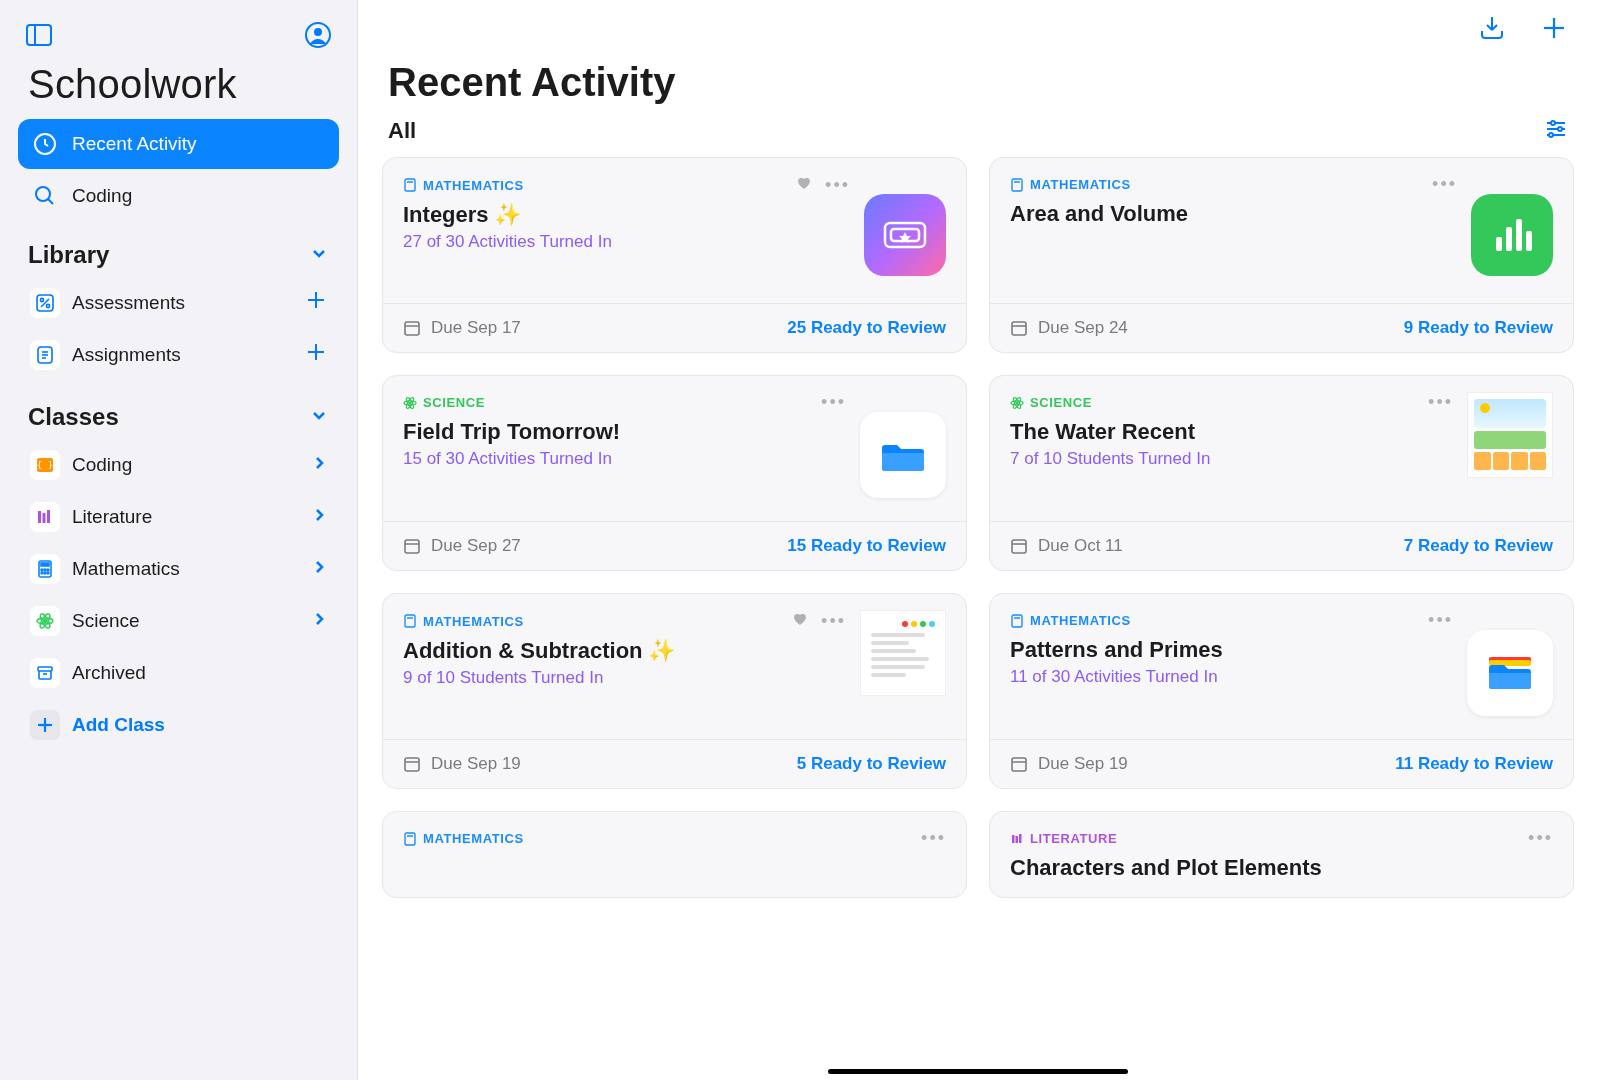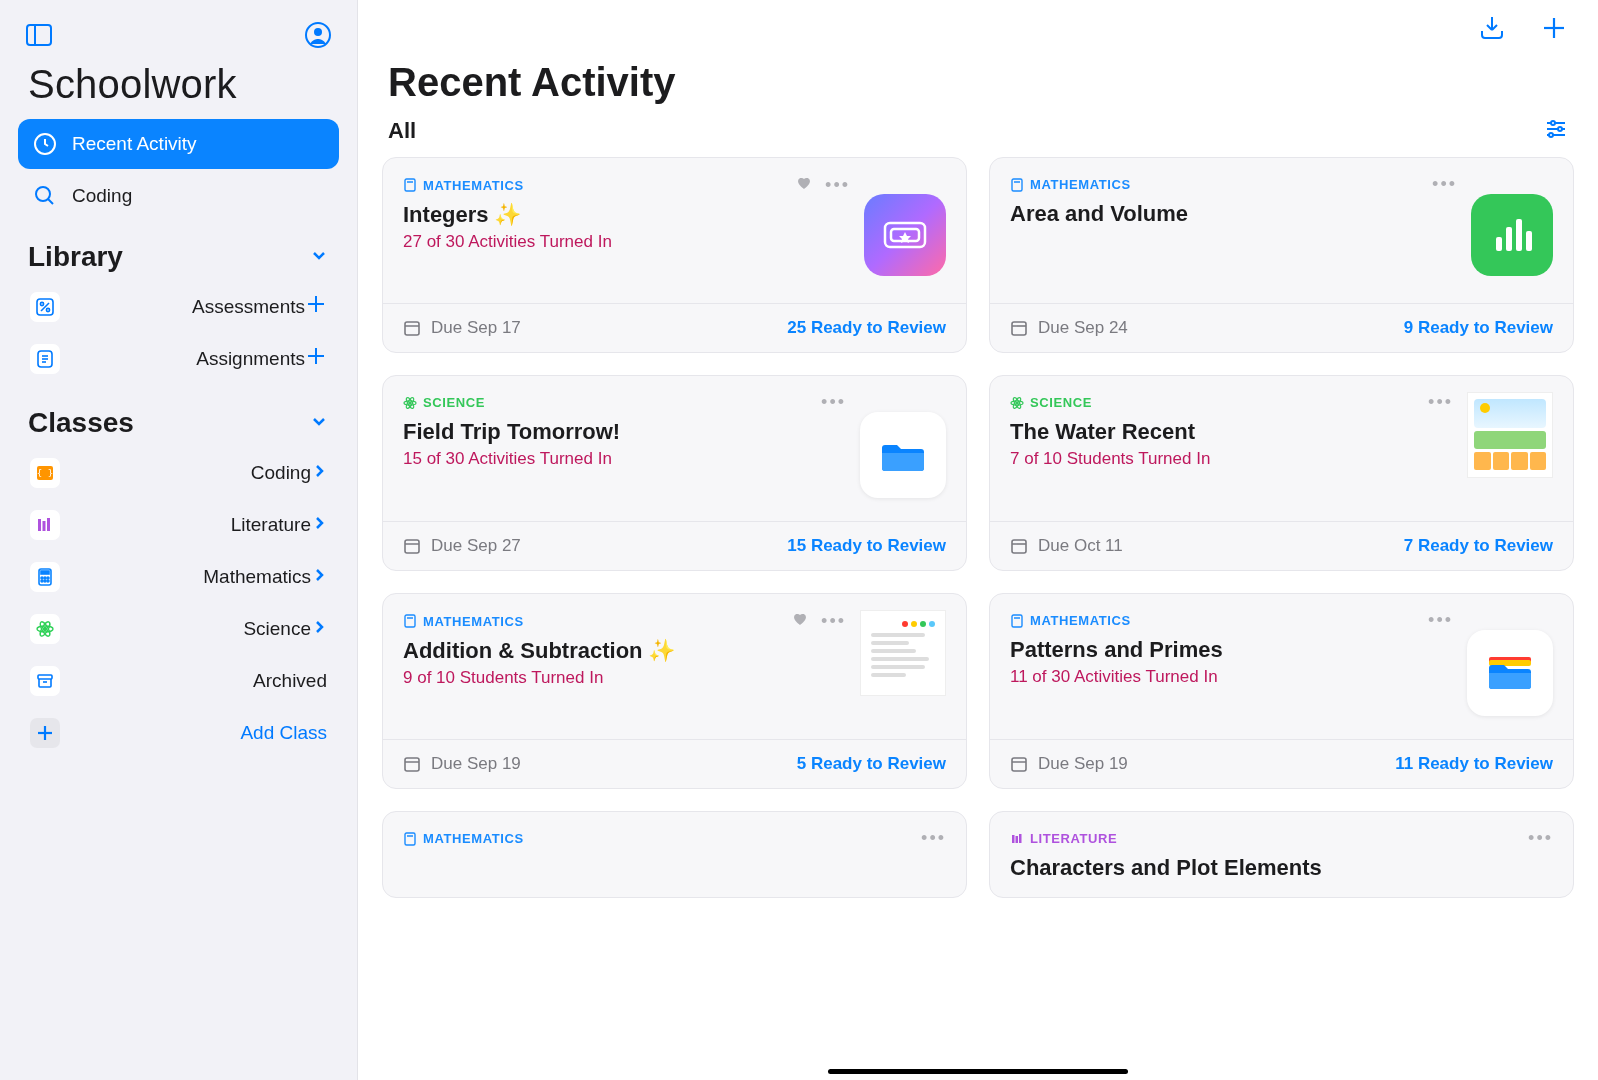--- a/index.html
+++ b/index.html
@@ -12,32 +12,32 @@
   .app-title { font-size:40px; font-weight:400; letter-spacing:.2px; color:#1c1c1e; padding:2px 28px 10px 28px; }
   .nav-group { padding:0 18px; }
   .nav-item { display:flex; align-items:center; gap:14px; height:50px; padding:0 14px; border-radius:12px; margin:2px 0; cursor:pointer; }
   .nav-item.active { background:#0a84ff; color:#fff; }
   .nav-item.active .nav-icon { color:#fff; }
   .nav-icon { width:26px; height:26px; display:flex; align-items:center; justify-content:center; color:#007aff; }
   .nav-label { font-size:19px; color:#1c1c1e; }
   .nav-item.active .nav-label { color:#fff; }
 
   .section-header { display:flex; align-items:center; justify-content:space-between; padding:18px 28px 4px 28px; cursor:pointer;}
-  .section-title { font-size:28px; font-weight:700; color:#1c1c1e; }
+  .section-title { font-size:24px; font-weight:700; color:#1c1c1e; }
   .chev { color:#007aff; }
 
   .list { padding:4px 18px; }
-  .list-item { display:flex; align-items:center; height:52px; padding:0 12px; border-radius:12px; cursor:pointer;text-align:right; }
+  .list-item { display:flex; align-items:center; height:52px; padding:0 12px; border-radius:12px; cursor:pointer; }
   .li-icon { width:30px; height:30px; border-radius:7px; background:#fff; display:flex; align-items:center; justify-content:center; margin-right:12px; color:#007aff;}
   .li-label { font-size:19px; color:#1c1c1e; flex:1; }
   .li-action { color:#007aff; font-size:24px; font-weight:300; }
   .li-chev { color:#007aff; }
   .add-class { color:#007aff; }
   .add-class .li-icon { background:#e6e6eb; }
-  .add-class .li-label { color:#007aff; }
+  .add-class .li-label { color:#007aff;font-weight:bold; }
 
   
   .c-orange { color:#ff9500; } .c-purple { color:#af52de; } .c-blue { color:#0a84ff; } .c-green { color:#30d158; }
 
   
   .main { flex:1; height:100%; background:#fff; display:flex; flex-direction:column; overflow:hidden; }
   .toolbar { height:56px; display:flex; justify-content:flex-end; align-items:center; gap:22px; padding:0 24px; }
   .toolbar .icon-btn { width:40px; height:40px; }
   .main-title { font-size:40px; font-weight:700; color:#1c1c1e; padding:4px 30px 6px 30px; }
   .filter-row { display:flex; align-items:center; justify-content:space-between; padding:6px 30px 12px 30px; }
@@ -50,21 +50,21 @@
   .card-body { padding:16px 20px 12px 20px; flex:1; display:flex; gap:14px; }
   .card-main { flex:1; min-width:0; }
   .card-tagrow { display:flex; align-items:center; justify-content:space-between; margin-bottom:6px; }
   .tag { display:flex; align-items:center; gap:6px; font-size:13px; font-weight:700; letter-spacing:.6px; }
   .tag svg { flex:0 0 auto; }
   .tag-math { color:#1a8cff; } .tag-sci { color:#34c759; } .tag-lit { color:#af52de; }
   .card-actions { display:flex; align-items:center; gap:12px; color:#b0b0b5; }
   .heart { color:#b0b0b5; cursor:pointer;}
   .dots { color:#b0b0b5; font-size:18px; letter-spacing:2px; cursor:pointer;}
   .card-title { font-size:22px; font-weight:600; color:#1c1c1e; margin-bottom:4px; }
-  .card-sub { font-size:17px; color:#be185d; }
+  .card-sub { font-size:17px; color:#8b5cf6; }
   .thumb { width:86px; height:86px; border-radius:18px; background:#fff; box-shadow:0 1px 4px rgba(0,0,0,.08); display:flex; align-items:center; justify-content:center; align-self:flex-start; margin-top:20px;}
   .thumb.big { width:82px; height:82px; border-radius:20px; }
   .thumb svg { width:52px; height:52px; }
   .card-footer { border-top:1px solid #e6e6eb; display:flex; align-items:center; justify-content:space-between; padding:14px 20px; }
   .due { display:flex; align-items:center; gap:10px; color:#7a7a80; font-size:17px; }
   .ready { color:#0a84ff; font-size:17px; font-weight:600; cursor:pointer;}
 
   
   .thumb-grad { background:linear-gradient(135deg,#6a7cff 0%,#b06aff 50%,#ff6aa7 100%); box-shadow:none;}
   .thumb-grad svg { color:#fff; }

